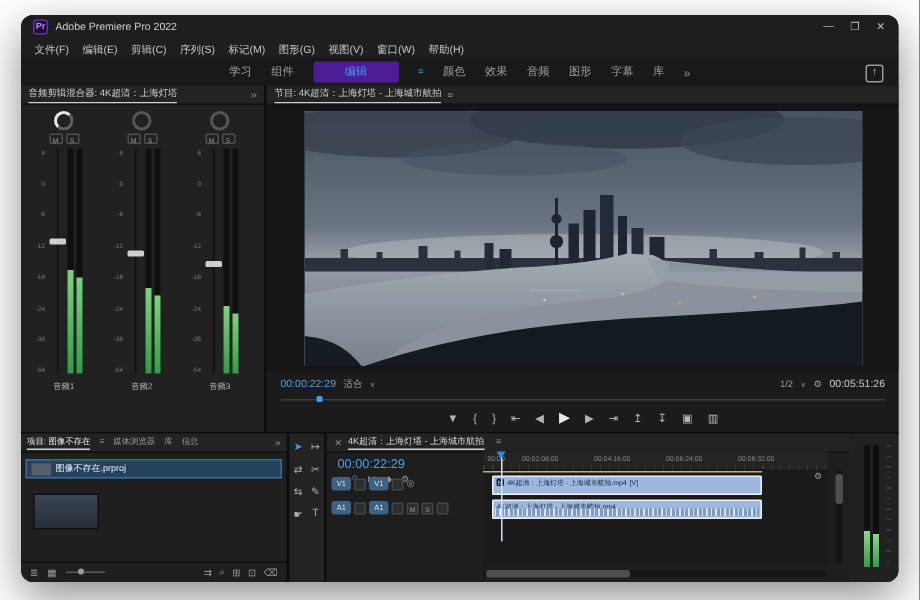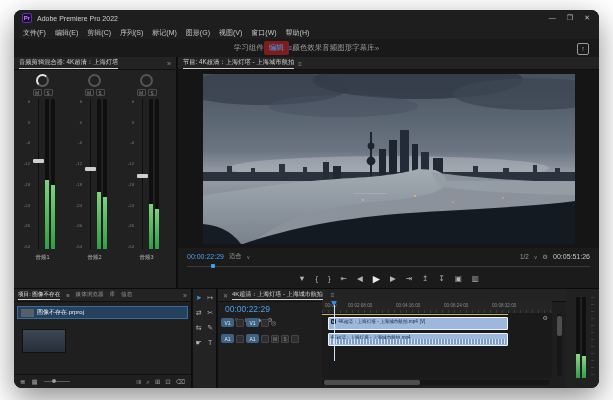--- a/index.html
+++ b/index.html
@@ -7,22 +7,22 @@
   .app{position:absolute;left:14px;top:10px;width:585px;height:378px;background:#0f0f0f;border-radius:8px;box-shadow:0 10px 30px rgba(0,0,0,.45);overflow:hidden}
 
   
   .titlebar{position:absolute;left:0;top:0;right:0;height:16px;background:#1e1e1e;display:flex;align-items:center}
   .pr-badge{width:10px;height:10px;margin-left:8px;background:#21083b;color:#b98ef0;font-size:6px;font-weight:bold;display:flex;align-items:center;justify-content:center;border-radius:2px;border:1px solid #5b34a0;box-sizing:border-box}
   .win-title{font-size:7px;color:#cfcfcf;margin-left:5px}
   .win-controls{margin-left:auto;display:flex;gap:11px;margin-right:9px;color:#bdbdbd;font-size:7px}
   .menubar{position:absolute;left:0;top:16px;right:0;height:13px;background:#1e1e1e;display:flex;align-items:center;gap:9px;padding-left:9px;font-size:7px;color:#c6c6c6}
 
   
-  .wsbar{position:absolute;left:0;top:29px;right:0;height:18px;background:#191919;display:flex;align-items:center;justify-content:center;font-size:7.5px;color:#9d9d9d;border-bottom:1px solid #0c0c0c}
-  .ws-tab.active{color:#3e9ef5;background:#7f1d1d;padding:2px 5px;border-radius:2px}
+  .wsbar{position:absolute;left:0;top:29px;right:0;height:18px;background:#191919;display:flex;align-items:center;justify-content:center;gap:13px;font-size:7.5px;color:#9d9d9d;border-bottom:1px solid #0c0c0c}
+  .ws-tab.active{color:#3e9ef5;background:#4c1d95;padding:2px 21px;border-radius:2px}
   .ws-menu{color:#3e9ef5;font-size:6px}
   .ws-overflow{color:#8a8a8a;font-size:8px}
   .export-btn{position:absolute;right:10px;top:33px;width:10px;height:10px;border:1px solid #9a9a9a;border-radius:2px;color:#c4c4c4;font-size:7px;line-height:9px;text-align:center}
 
   
   .panel-head{height:13px;display:flex;align-items:center;padding:0 5px;font-size:6.3px;color:#cfcfcf;background:#232323;border-bottom:1px solid #101010;white-space:nowrap;overflow:hidden;box-sizing:border-box}
   .head-active{border-bottom:1px solid #d0d0d0;padding-bottom:1px;overflow:hidden;white-space:nowrap}
   .head-menu{color:#8f8f8f;margin-left:4px}
   .head-overflow{margin-left:auto;color:#8f8f8f;font-size:7px}
 

